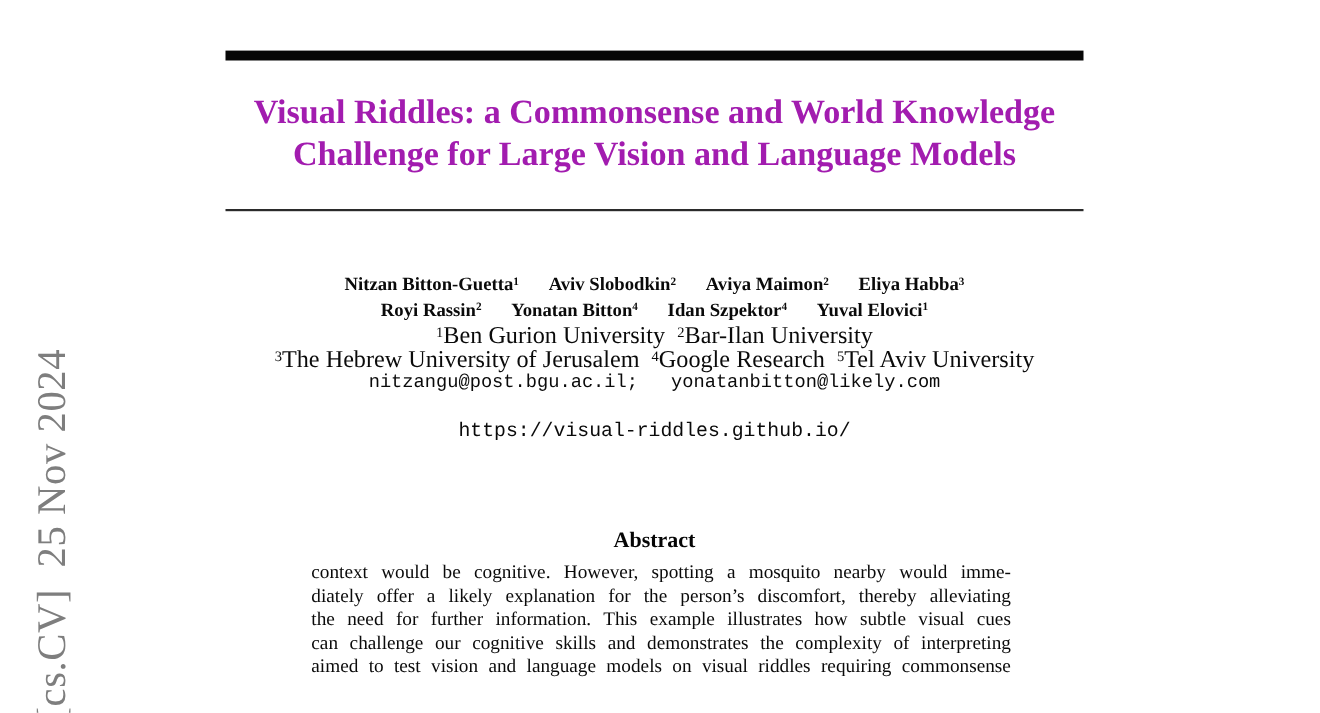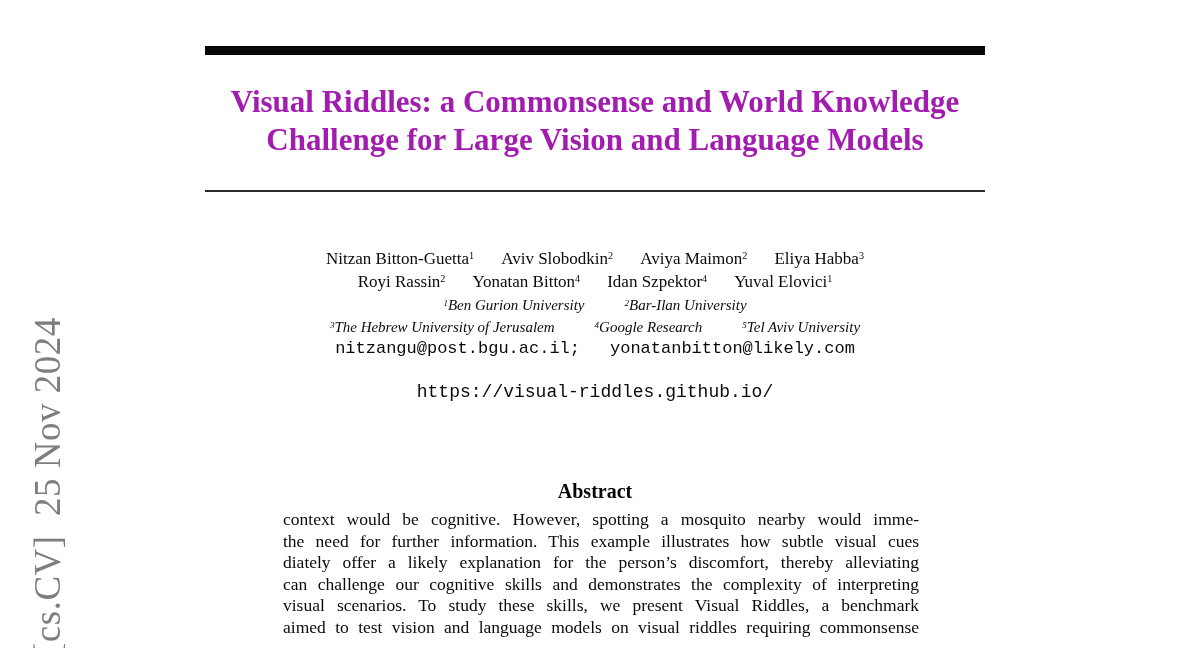--- a/index.html
+++ b/index.html
@@ -49,24 +49,24 @@
   }
 
   .row-center {
     position: absolute;
     left: 205px;
     width: 780px;
     display: flex;
     justify-content: center;
     white-space: nowrap;
   }
-  .authors-row { top: 0; gap: 27px; font-weight: normal; font-size: 17px; line-height: 22px; }
+  .authors-row { top: 0; gap: 27px; font-weight: bold; font-size: 17px; line-height: 22px; }
   #authors-row1 { top: 248px; }
   #authors-row2 { top: 271px; }
-  .affil-row { gap: 40px; font-size: 15px; line-height: 22px; font-style: italic; }
+  .affil-row { gap: 11px; font-size: 22px; line-height: 22px; }
   #affil-row1 { top: 294px; }
   #affil-row2 { top: 316px; }
 
   sup.sub-mark {
     font-size: 60%;
     vertical-align: baseline;
     position: relative;
     top: -0.45em;
     font-weight: inherit;
   }
@@ -144,18 +144,17 @@
 </div>
 
 <div id="url-row" class="row-center mono">
   <a href="#">https://visual-riddles.github.io/</a>
 </div>
 
 <div class="abstract-heading">Abstract</div>
 
 <div class="abstract-body">
   <div class="abstract-line">context would be cognitive. However, spotting a mosquito nearby would imme-</div>
+  <div class="abstract-line">diately offer a likely explanation for the person’s discomfort, thereby alleviating</div>
   <div class="abstract-line">the need for further information. This example illustrates how subtle visual cues</div>
-  <div class="abstract-line">diately offer a likely explanation for the person’s discomfort, thereby alleviating</div>
   <div class="abstract-line">can challenge our cognitive skills and demonstrates the complexity of interpreting</div>
-  <div class="abstract-line">visual scenarios. To study these skills, we present Visual Riddles, a benchmark</div>
   <div class="abstract-line">aimed to test vision and language models on visual riddles requiring commonsense</div>
 </div>
 
 </body></html>

